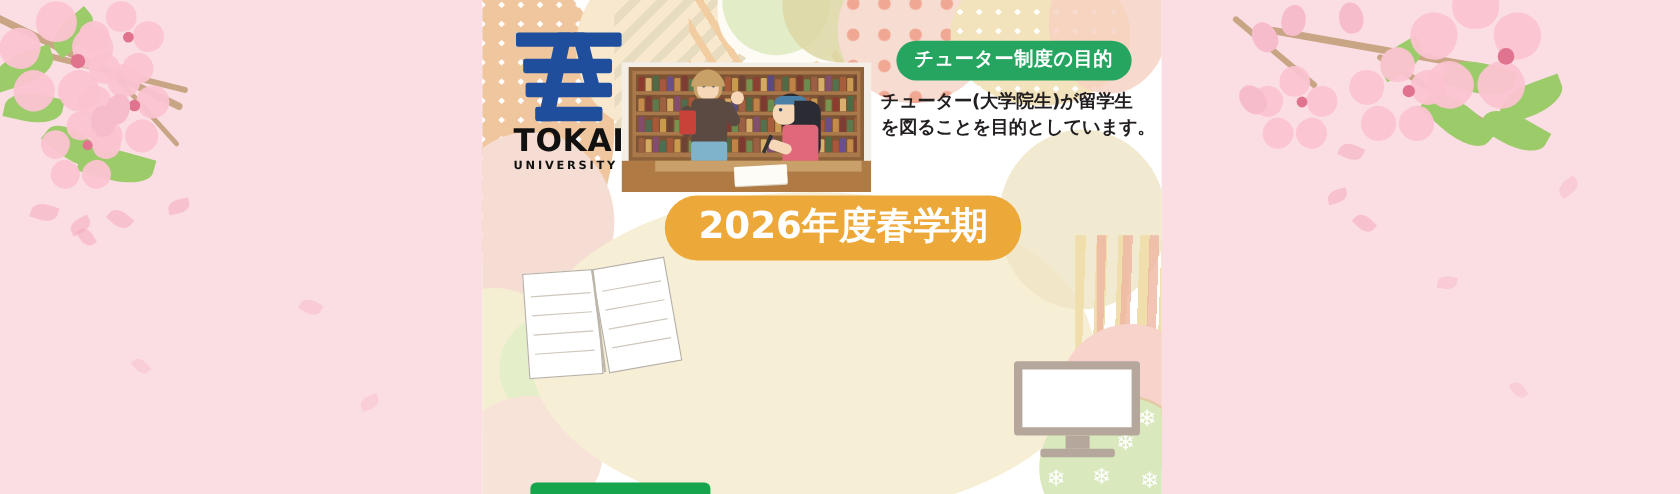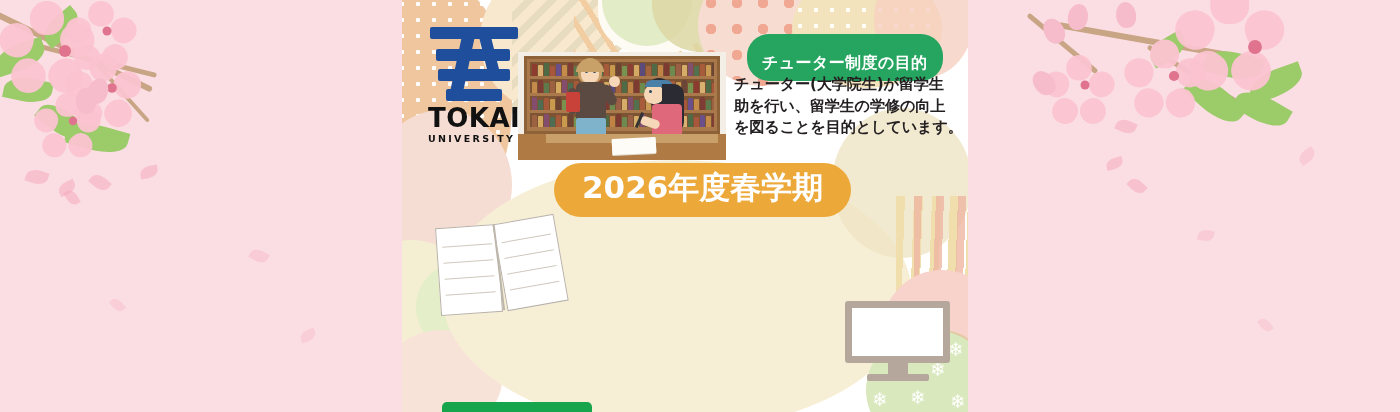--- a/index.html
+++ b/index.html
@@ -46,21 +46,21 @@
   .photo{position:absolute;left:116px;top:52px;width:208px;height:108px;overflow:hidden;background:#f3efe6;}
   .shelfwrap{position:absolute;left:6px;top:4px;right:6px;height:78px;background:#a9794c;
      border:3px solid #8d6239;box-sizing:border-box;}
   .row{position:absolute;left:3px;right:3px;height:14px;background:#7d5433;overflow:hidden;}
   .bk{position:absolute;bottom:0;width:5px;border-radius:1px 1px 0 0;}
   .desk{position:absolute;left:0;right:0;bottom:0;height:26px;background:#b07a44;}
   .desk:before{content:"";position:absolute;left:28px;right:8px;top:0;height:9px;background:#caa06a;}
   .person{position:absolute;}
 
   
-  .greenpill{position:absolute;left:345px;top:34px;padding:19px 15px 7px;background:#26a560;
+  .greenpill{position:absolute;left:345px;top:34px;padding:5px 15px 7px;background:#26a560;
      border-radius:22px;color:#fff;font-weight:bold;font-size:16px;letter-spacing:.4px;white-space:nowrap;}
   .bodycopy{position:absolute;left:332px;top:74px;width:220px;color:#231f20;font-weight:bold;
      font-size:15.2px;line-height:1.42;letter-spacing:-0.2px;}
   .bodycopy div{white-space:nowrap;}
 
   
   .orangepill{position:absolute;left:152px;top:163px;padding:4px 28px 8px;background:#eda83a;
      border-radius:28px;color:#fff;font-weight:bold;font-size:31px;letter-spacing:0px;white-space:nowrap;}
 
   
@@ -399,21 +399,20 @@
       </div>
 
       <div class="desk"></div>
       <div style="position:absolute;left:94px;top:86px;width:44px;height:16px;background:#fdfcf7;border-radius:1px;transform:rotate(-3deg);box-shadow:0 1px 0 #ddd6c8;"></div>
     </div>
 
     <div class="greenpill">チューター制度の目的</div>
 
     <div class="bodycopy">
       <div>チューター(大学院生)が留学生</div>
-      <div>助を行い、留学生の学修の向上</div>
       <div>を図ることを目的としています。</div>
     </div>
 
     <div class="book">
       <div class="pg" style="left:0;transform:rotate(3deg);">
         <span class="ln" style="top:18px;"></span>
           <span class="ln" style="top:34px;"></span>
         <span class="ln" style="top:50px;"></span>
           <span class="ln" style="top:66px;"></span>
       </div>

